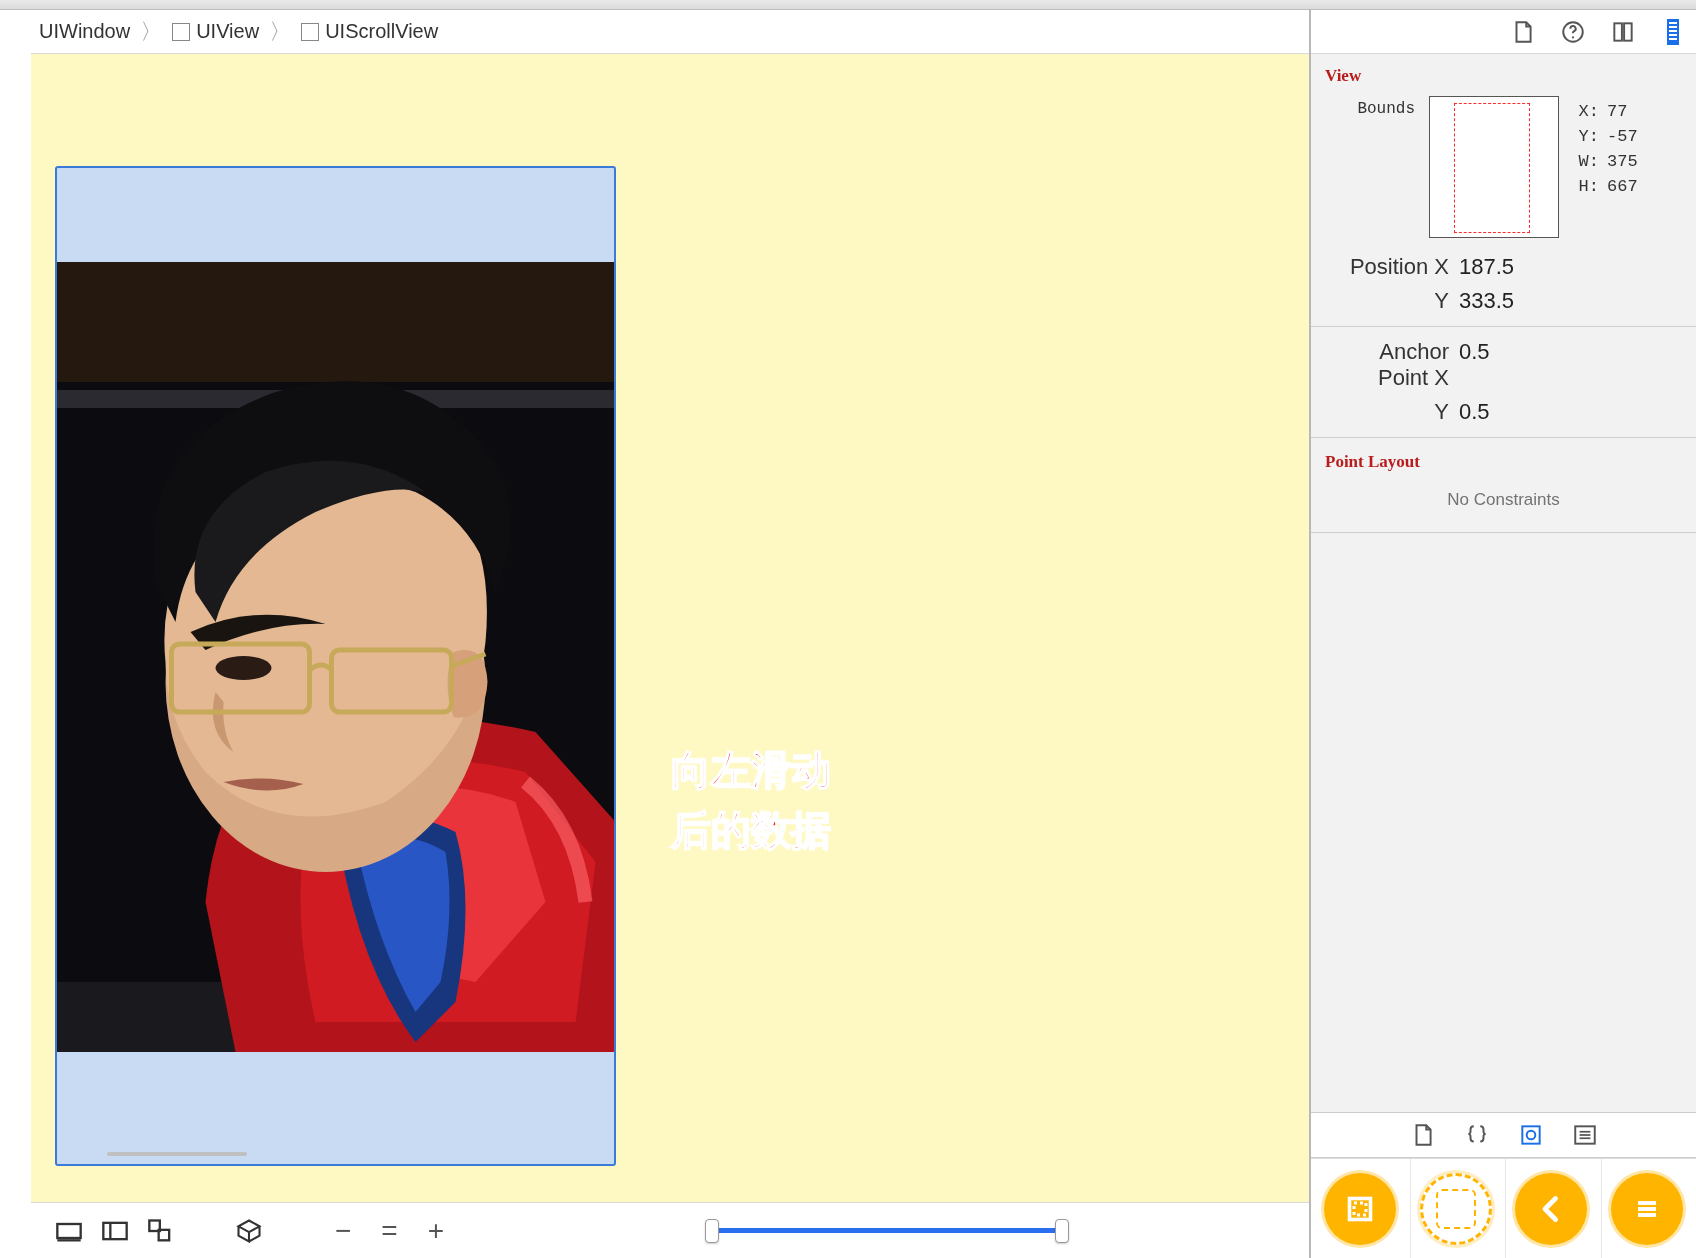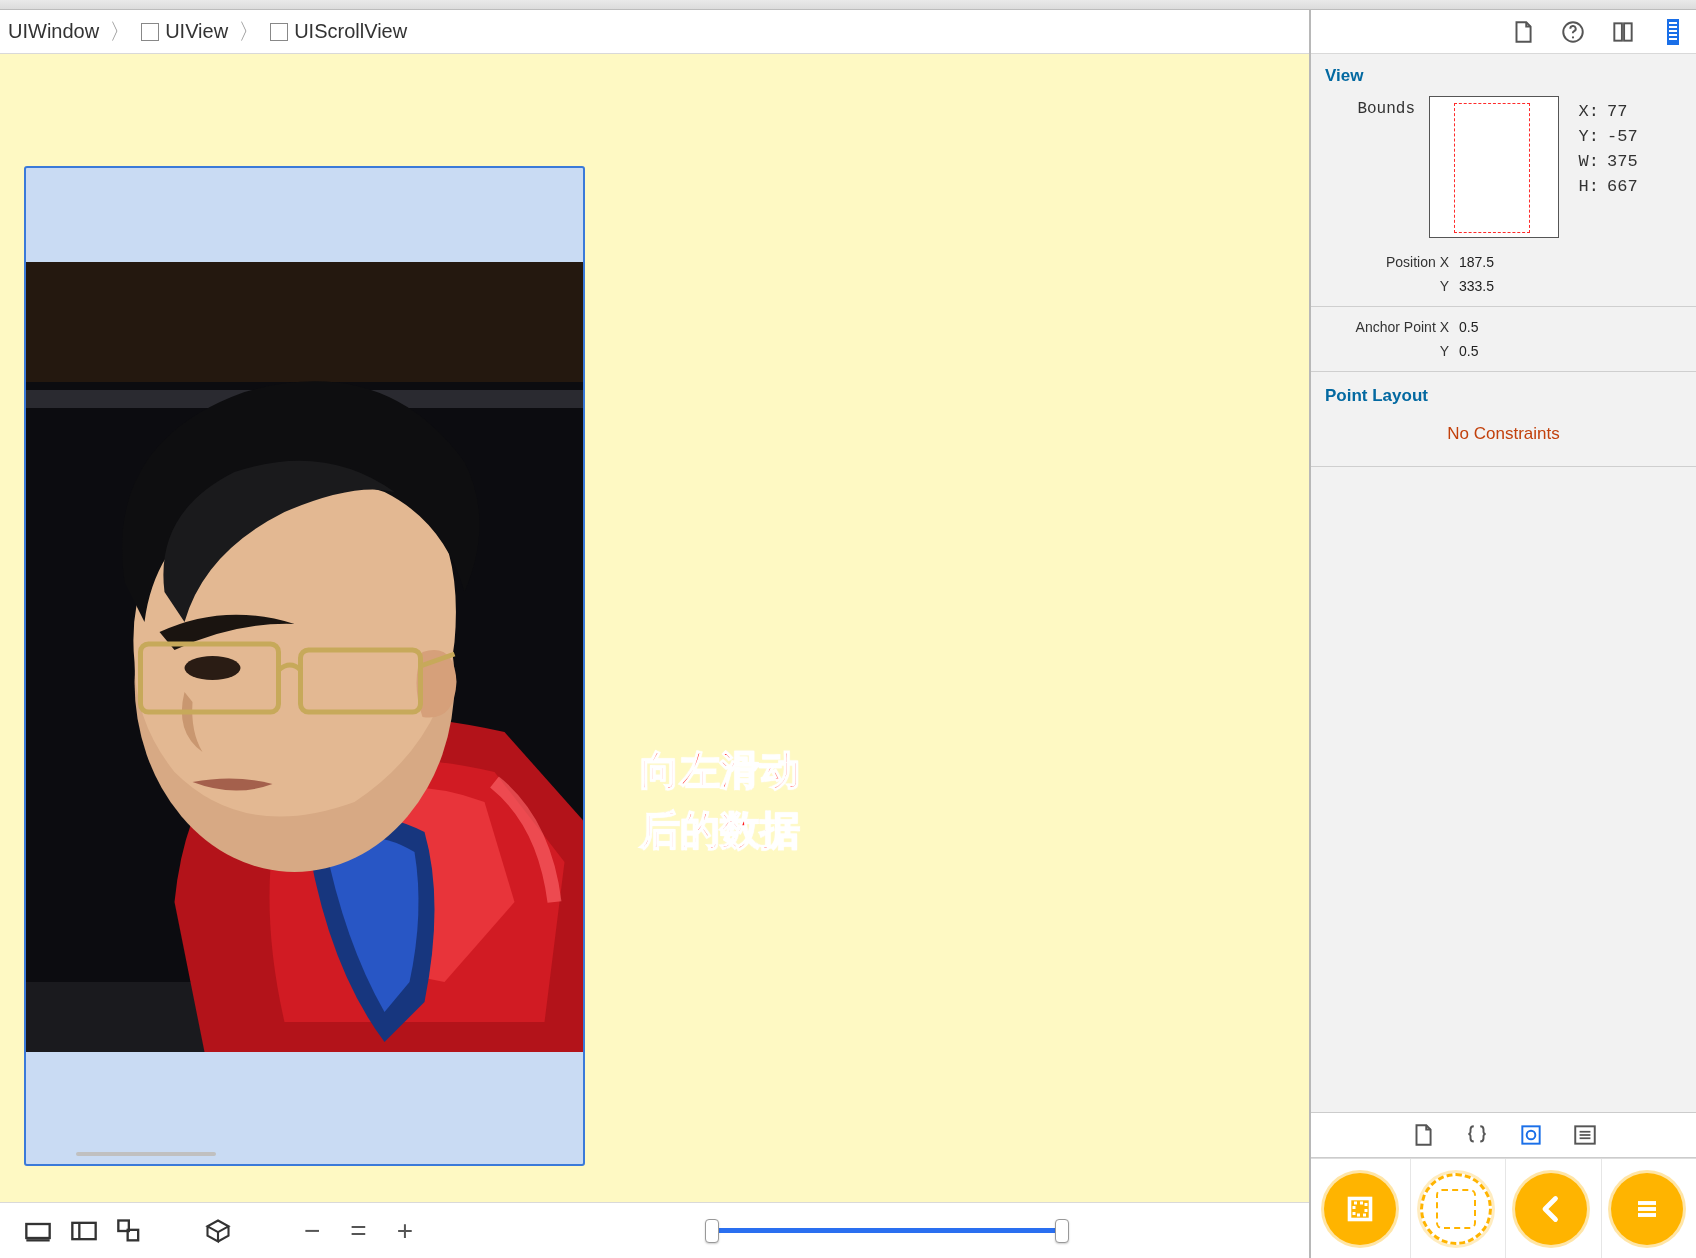--- a/index.html
+++ b/index.html
@@ -14,20 +14,21 @@
     position: relative;
   }
   .titlebar-strip {
     height: 10px;
     background: linear-gradient(#e9e9e9, #dcdcdc);
     border-bottom: 1px solid #bcbcbc;
   }
   .main {
     display: flex;
     height: calc(100% - 10px);
+    margin-left: 31px;
   }
   .left-pane {
     flex: 1;
     display: flex;
     flex-direction: column;
     border-right: 1px solid #b8b8b8;
     position: relative;
     background: #fff;
   }
   .breadcrumb {
@@ -188,21 +189,22 @@
   }
   .panel-body {
     flex: 1;
     overflow: auto;
     background: #f2f2f2;
   }
   .section-header {
     font-weight: 600;
     font-size: 17px;
     padding: 12px 14px 10px;
-    color: #0369a1;
+    color: #b91c1c;
+    font-family: Liberation Serif, serif;
   }
   .bounds-row {
     display: flex;
     align-items: flex-start;
     padding: 0 14px 12px 14px;
     gap: 14px;
     font-family: Liberation Mono, monospace;
   }
   .bounds-label {
     width: 90px;
@@ -229,37 +231,37 @@
     gap: 6px;
     padding-top: 6px;
     font-size: 17px;
   }
   .bounds-vals div { display: flex; gap: 8px; }
   .bounds-vals .k { width: 26px; text-align: right; }
   .prop-row {
     display: flex;
     align-items: flex-start;
     padding: 4px 14px;
-    font-size: 14px;
+    font-size: 22px;
   }
   .prop-row .pl {
     width: 134px;
     text-align: right;
     padding-right: 10px;
     color: #333;
   }
   .prop-row .pv { color: #222; }
   .divider {
     height: 1px;
     background: #cfcfcf;
     margin: 8px 0;
   }
   .no-constraints {
     text-align: center;
-    color: #c2410c;
+    color: #737373;
     padding: 8px 0 14px;
     font-size: 17px;
   }
   .lower-tabs {
     height: 46px;
     background: #fff;
     border-top: 1px solid #ccc;
     border-bottom: 1px solid #ccc;
     display: flex;
     align-items: center;

